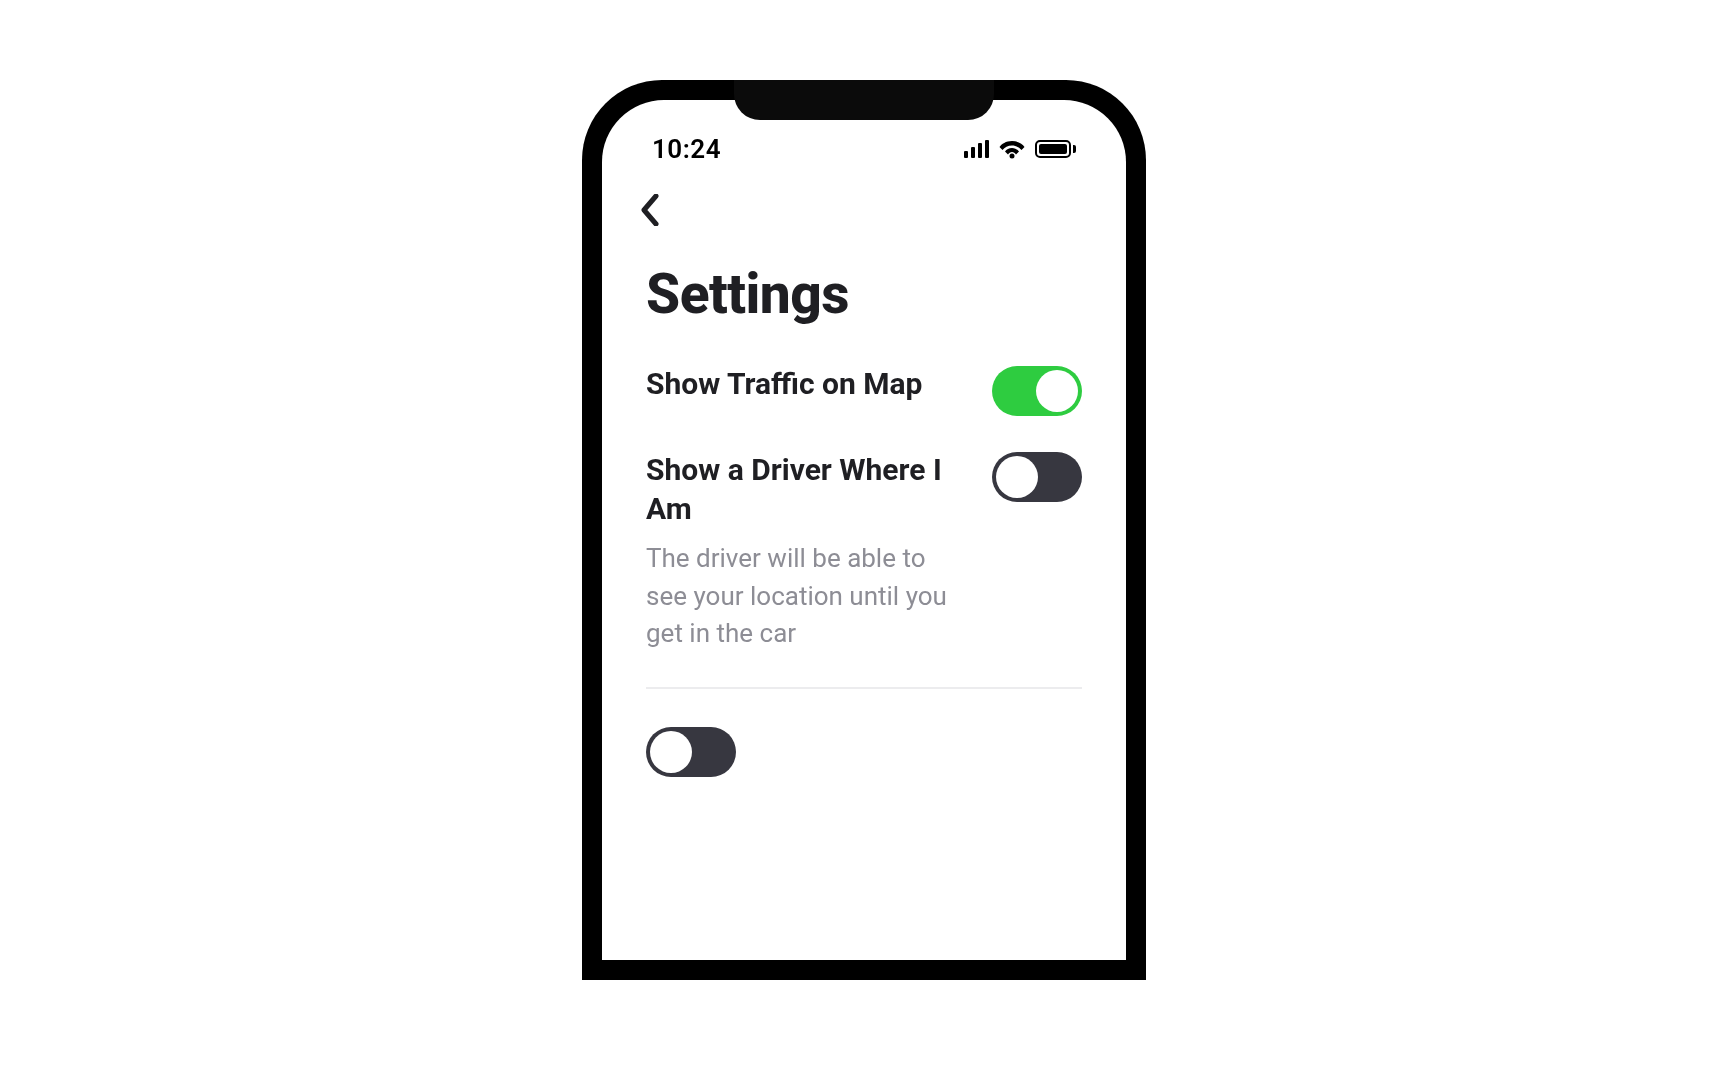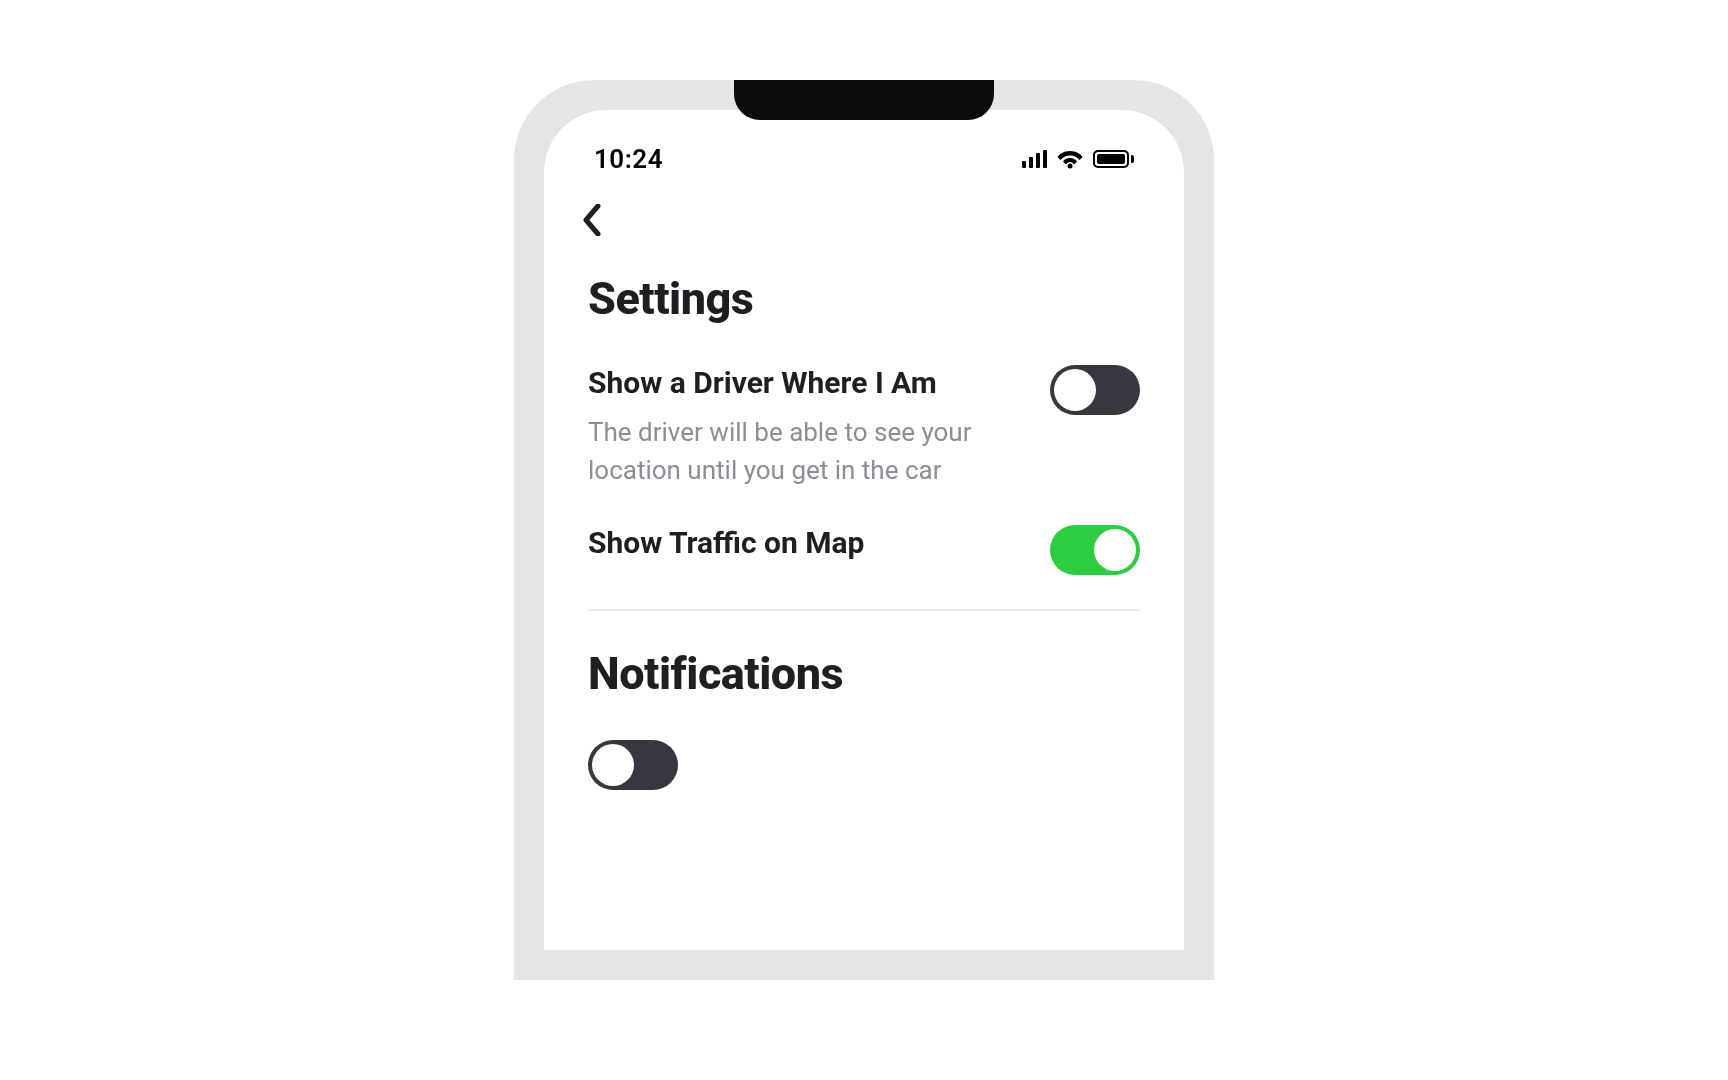--- a/index.html
+++ b/index.html
@@ -11,25 +11,25 @@
       font-family: -apple-system, BlinkMacSystemFont, 'Segoe UI', Roboto, Helvetica, Arial, sans-serif;
       background: #ffffff;
       width: 1728px;
       height: 1080px;
       display: flex;
       justify-content: center;
       align-items: flex-start;
       padding-top: 80px;
     }
     .phone-frame {
-      width: 700px;
+      width: 564px;
       height: 900px;
-      background: #e5e5e5;
+      background: #000000;
       border-radius: 80px 80px 0 0;
-      padding: 30px;
+      padding: 20px;
       position: relative;
       overflow: hidden;
     }
     .phone-screen {
       width: 100%;
       height: 100%;
       background: #ffffff;
       border-radius: 62px 62px 0 0;
       position: relative;
       overflow: hidden;
@@ -112,21 +112,21 @@
       width: 40px;
       height: 40px;
       display: flex;
       align-items: center;
       justify-content: flex-start;
       margin-left: -6px;
       margin-bottom: 32px;
     }
     .back-button svg { display: block; }
     .section-title {
-      font-size: 45px;
+      font-size: 55px;
       font-weight: 800;
       color: #1f1f23;
       letter-spacing: -0.5px;
       margin-bottom: 38px;
     }
     .setting-row {
       display: flex;
       justify-content: space-between;
       align-items: flex-start;
       margin-bottom: 34px;
@@ -211,40 +211,39 @@
       <div class="back-button">
         <svg width="20" height="32" viewBox="0 0 20 32">
           <path d="M16 2 L4 16 L16 30" stroke="#1f1f23" stroke-width="5" fill="none" stroke-linecap="round" stroke-linejoin="round"></path>
         </svg>
       </div>
 
       <div class="section-title">Settings</div>
 
       <div class="setting-row">
         <div class="setting-text">
+          <div class="setting-label">Show Traffic on Map</div>
+        </div>
+        <div class="toggle on">
+          <div class="toggle-knob"></div>
+        </div>
+      </div>
+
+      <div class="setting-row">
+        <div class="setting-text">
           <div class="setting-label">Show a Driver Where I Am</div>
           <div class="setting-desc">The driver will be able to see your location until you get in the car</div>
         </div>
         <div class="toggle off">
           <div class="toggle-knob"></div>
         </div>
       </div>
 
-      <div class="setting-row">
-        <div class="setting-text">
-          <div class="setting-label">Show Traffic on Map</div>
-        </div>
-        <div class="toggle on">
-          <div class="toggle-knob"></div>
-        </div>
-      </div>
-
       <div class="divider"></div>
 
-      <div class="section-title">Notifications</div>
 
       <div class="setting-row">
         <div class="toggle off">
           <div class="toggle-knob"></div>
         </div>
       </div>
 
     </div>
 
   </div>

